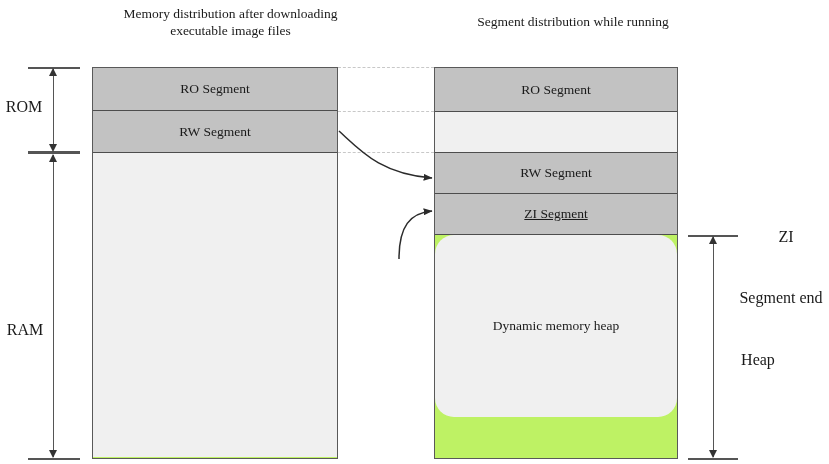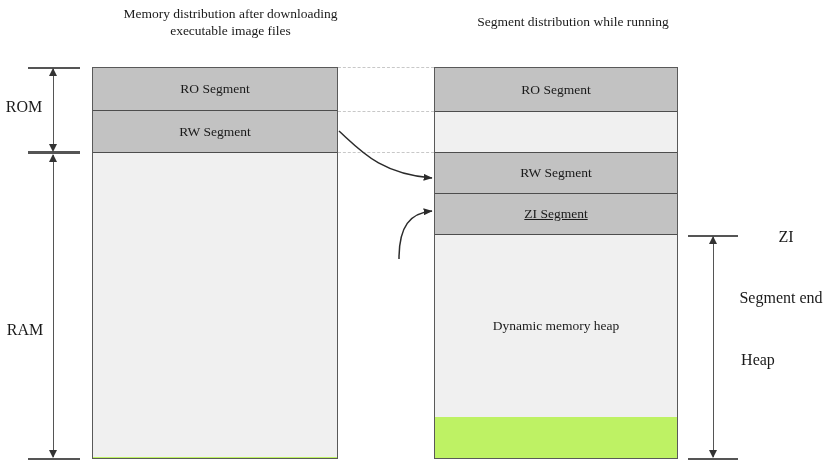--- a/index.html
+++ b/index.html
@@ -135,21 +135,21 @@
     </div>
     <div class="seg blank" style="top:44px; height:41px;">
       <span></span>
     </div>
     <div class="seg filled" style="top:85px; height:41px;">
       <span>RW Segment</span>
     </div>
     <div class="seg filled" style="top:126px; height:41px;text-decoration:underline;">
       <span>ZI Segment</span>
     </div>
-    <div class="seg open" style="top:167px; height:182px;">
+    <div class="seg open" style="top:167px; height:182px;border-radius:19px;">
       <span>Dynamic memory heap</span>
     </div>
   </div>
 
   <div class="bracket-line tick" style="left:28px; top:67px; width:52px;"></div>
   <div class="bracket-line tick" style="left:28px; top:151px; width:52px;"></div>
   <div class="bracket-line stem" style="left:53px; top:69px; height:81px;"></div>
   <div class="arrowhead arrow-up" style="left:49px; top:68px;"></div>
   <div class="arrowhead arrow-down" style="left:49px; top:144px;"></div>
   <div class="measure-label" style="left:2px; top:98px; width:44px;">ROM</div>

